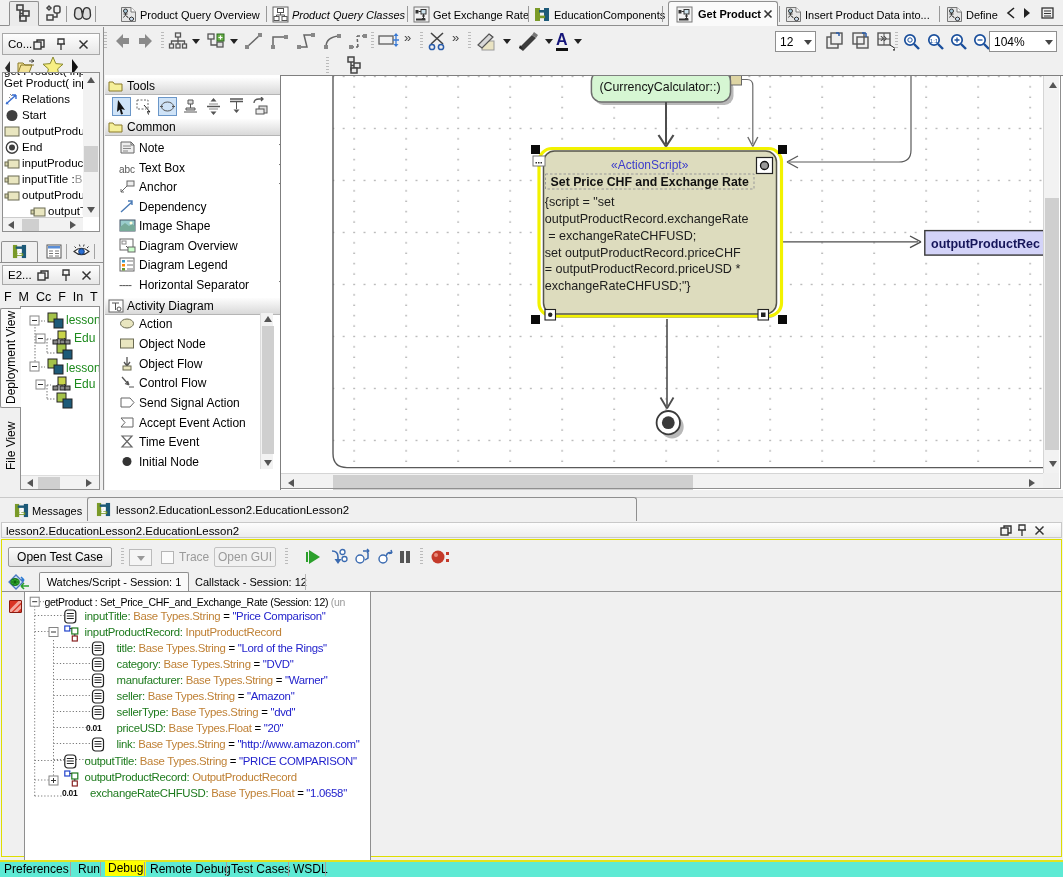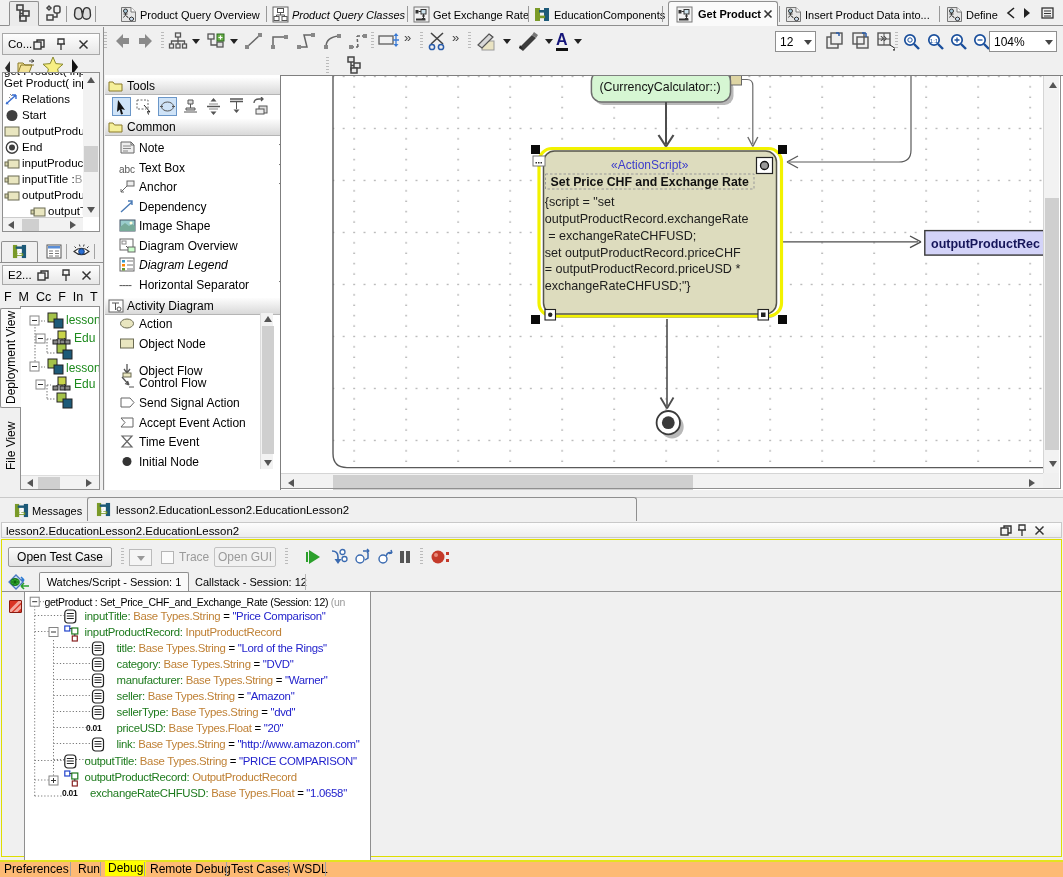--- a/index.html
+++ b/index.html
@@ -526,40 +526,40 @@
           <rect x="1" y="2" width="15" height="11" fill="#9cc" stroke="#456"></rect>
           <path d="M1 9 l5 -4 4 3 3 -2 3 2 v5 h-15 z" fill="#7a9" stroke="none"></path>
           <circle cx="12" cy="5" r="1.5" fill="#ffd"></circle>
         </svg>Image Shape</div>
     <div class="pitem" style="top:159px;"><svg class="lic" viewBox="0 0 17 15">
           <rect x="1" y="1" width="13" height="11" fill="#fff" stroke="#666"></rect>
           <rect x="3" y="3" width="4" height="3" fill="none" stroke="#888"></rect>
           <path d="M7 8 l4 4 m0 -2 v2 h-2" stroke="#555" fill="none"></path>
           <rect x="9" y="9" width="7" height="5" fill="#cfc" stroke="#666"></rect>
         </svg>Diagram Overview</div>
-    <div class="pitem" style="top:178px;font-style:italic;"><svg class="lic" viewBox="0 0 17 15">
+    <div class="pitem" style="top:178px;"><svg class="lic" viewBox="0 0 17 15">
           <rect x="1" y="1" width="14" height="13" fill="#fff" stroke="#666"></rect>
           <rect x="3" y="3" width="3" height="2.5" fill="#39c"></rect>
           <rect x="3" y="7" width="3" height="2.5" fill="#f80"></rect>
           <rect x="3" y="11" width="3" height="2.5" fill="#693"></rect>
           <path d="M8 4 h6 M8 8 h6 M8 12 h6" stroke="#777"></path>
         </svg>Diagram Legend</div>
     <div class="pitem" style="top:198px;"><span style="color:#555;width:20px;letter-spacing:-1px;">----</span>Horizontal Separator<span class="ddarr" style="left:160px;top:8px;"></span></div>
     <div class="phead" style="top:222px;"><svg width="16" height="14" style="margin-right:3px" viewBox="0 0 16 14">
           <rect x="1" y="1" width="14" height="12" fill="#fff" stroke="#666"></rect>
           <path d="M4 4 h7 m-3.5 0 v7" stroke="#555" fill="none"></path>
           <circle cx="11" cy="10" r="2" fill="none" stroke="#555"></circle>
         </svg>Activity Diagram</div>
     <div class="pitem" style="top:237px;"><svg class="lic" viewBox="0 0 17 15">
           <ellipse cx="8" cy="7.5" rx="6.5" ry="4.5" fill="#e9e6c0" stroke="#6a6a52"></ellipse>
         </svg>Action<span class="ddarr" style="left:146px;top:8px;"></span></div>
     <div class="pitem" style="top:257px;"><svg class="lic" viewBox="0 0 17 15">
           <rect x="1.5" y="3" width="13" height="9" fill="#e9e6c0" stroke="#6a6a52"></rect>
         </svg>Object Node<span class="ddarr" style="left:146px;top:8px;"></span></div>
-    <div class="pitem" style="top:284px;"><svg class="lic" viewBox="0 0 17 15">
+    <div class="pitem" style="top:277px;"><svg class="lic" viewBox="0 0 17 15">
           <path d="M8 1 v9 m0 0 l-3 -4 m3 4 l3 -4" fill="none" stroke="#555" stroke-width="1.3"></path>
           <rect x="4" y="10" width="8" height="4" fill="#e9e6c0" stroke="#6a6a52"></rect>
         </svg>Object Flow</div>
     <div class="pitem" style="top:296px;"><svg class="lic" viewBox="0 0 17 15">
           <path d="M3 2 L10 10 m0 0 l-4 -1.5 m4 1.5 l-1.5 -4" fill="none" stroke="#555" stroke-width="1.3"></path>
           <path d="M10 12 h5" stroke="#555"></path>
         </svg>Control Flow</div>
     <div class="pitem" style="top:316px;"><svg class="lic" viewBox="0 0 17 15">
           <path d="M2 3 h9 l4 4.5 -4 4.5 h-9 z" fill="#fff" stroke="#666"></path>
         </svg>Send Signal Action</div>
@@ -880,21 +880,21 @@
             </svg>
           <div class="thumb" style="left:14px;top:1px;width:178px;height:14px;"></div>
           <svg class="abs" style="right:5px;top:3px" width="9" height="10">
               <path d="M1 1 L7 5 L1 9 Z" fill="#555"></path>
             </svg>
         </div>
       </div>
 
     </div>
   </div>
-  <div class="abs" id="statusbar" style="left:0;top:860px;width:1063px;height:17px;background:#fdba74;font-size:12px;">
+  <div class="abs" id="statusbar" style="left:0;top:860px;width:1063px;height:17px;background:#5eead4;font-size:12px;">
     <div class="hsep" style="left:0;top:0;width:1063px;height:2px;background:#e3e320;"></div>
     <span class="abs" style="left:4px;top:2px;">Preferences</span>
       <div class="vsep" style="left:70px;top:2px;height:14px;"></div>
     <span class="abs" style="left:78px;top:2px;">Run</span>
       <div class="vsep" style="left:100px;top:2px;height:14px;"></div>
     <span class="abs" style="left:105px;top:1px;background:#ffff00;padding:0 3px;height:15px;">Debug</span>
       <div class="vsep" style="left:144px;top:2px;height:14px;"></div>
     <span class="abs" style="left:150px;top:2px;">Remote Debug</span>
       <div class="vsep" style="left:226px;top:2px;height:14px;"></div>
     <span class="abs" style="left:231px;top:2px;">Test Cases</span>

